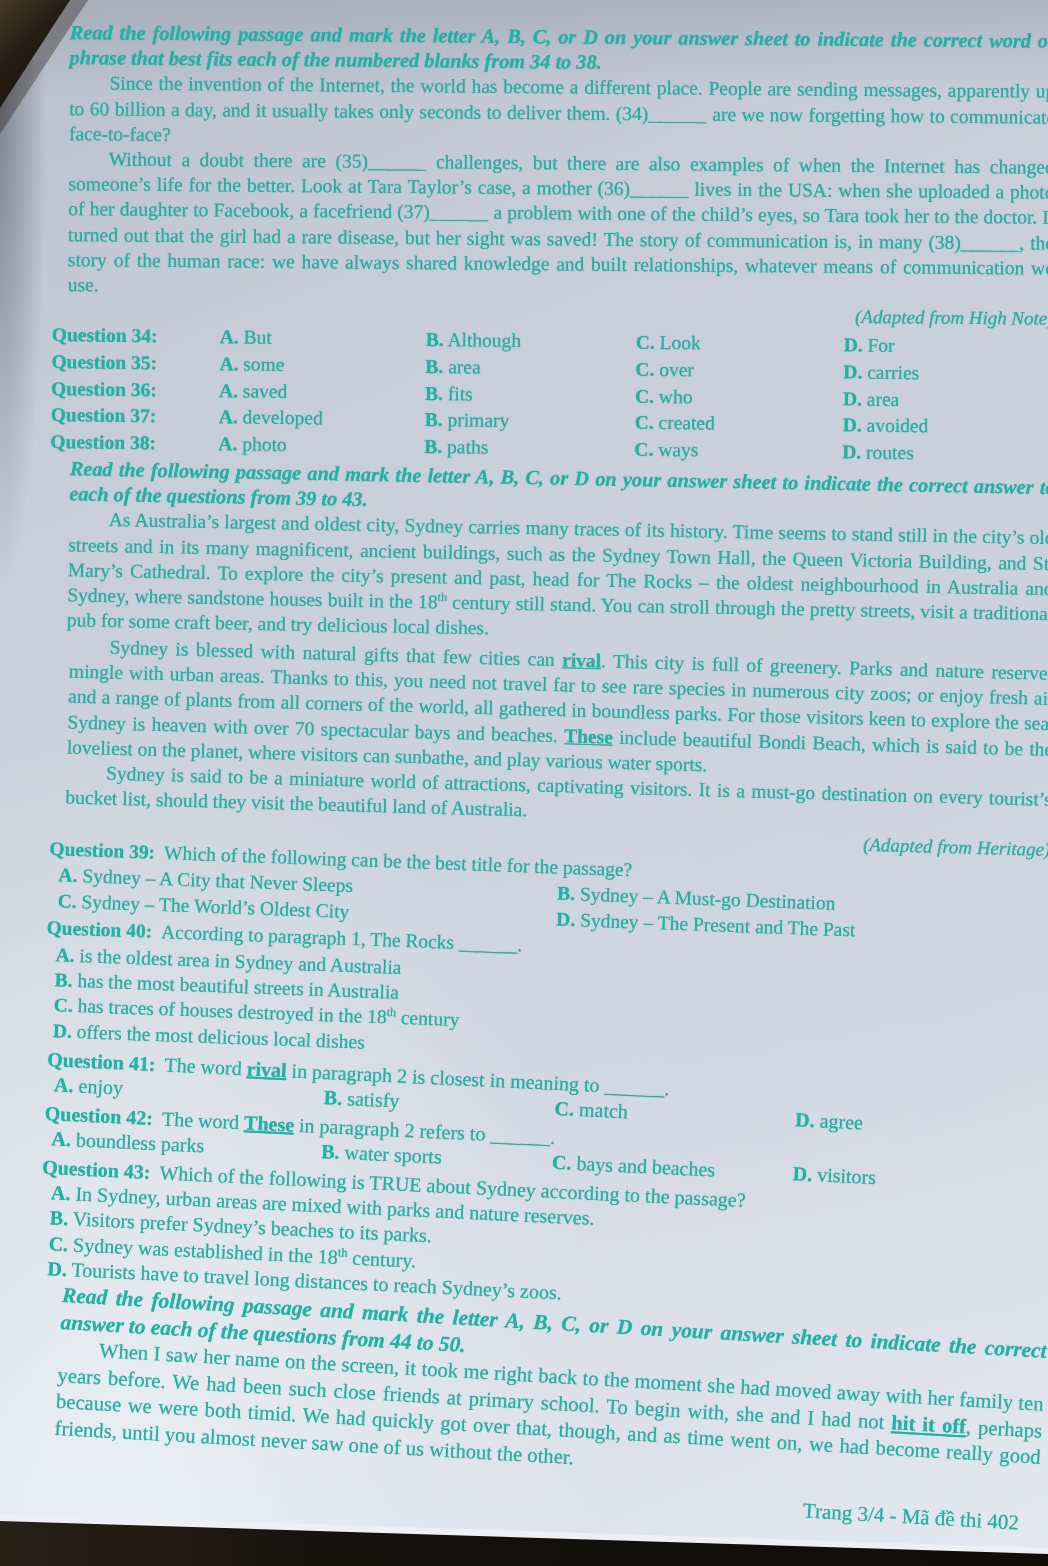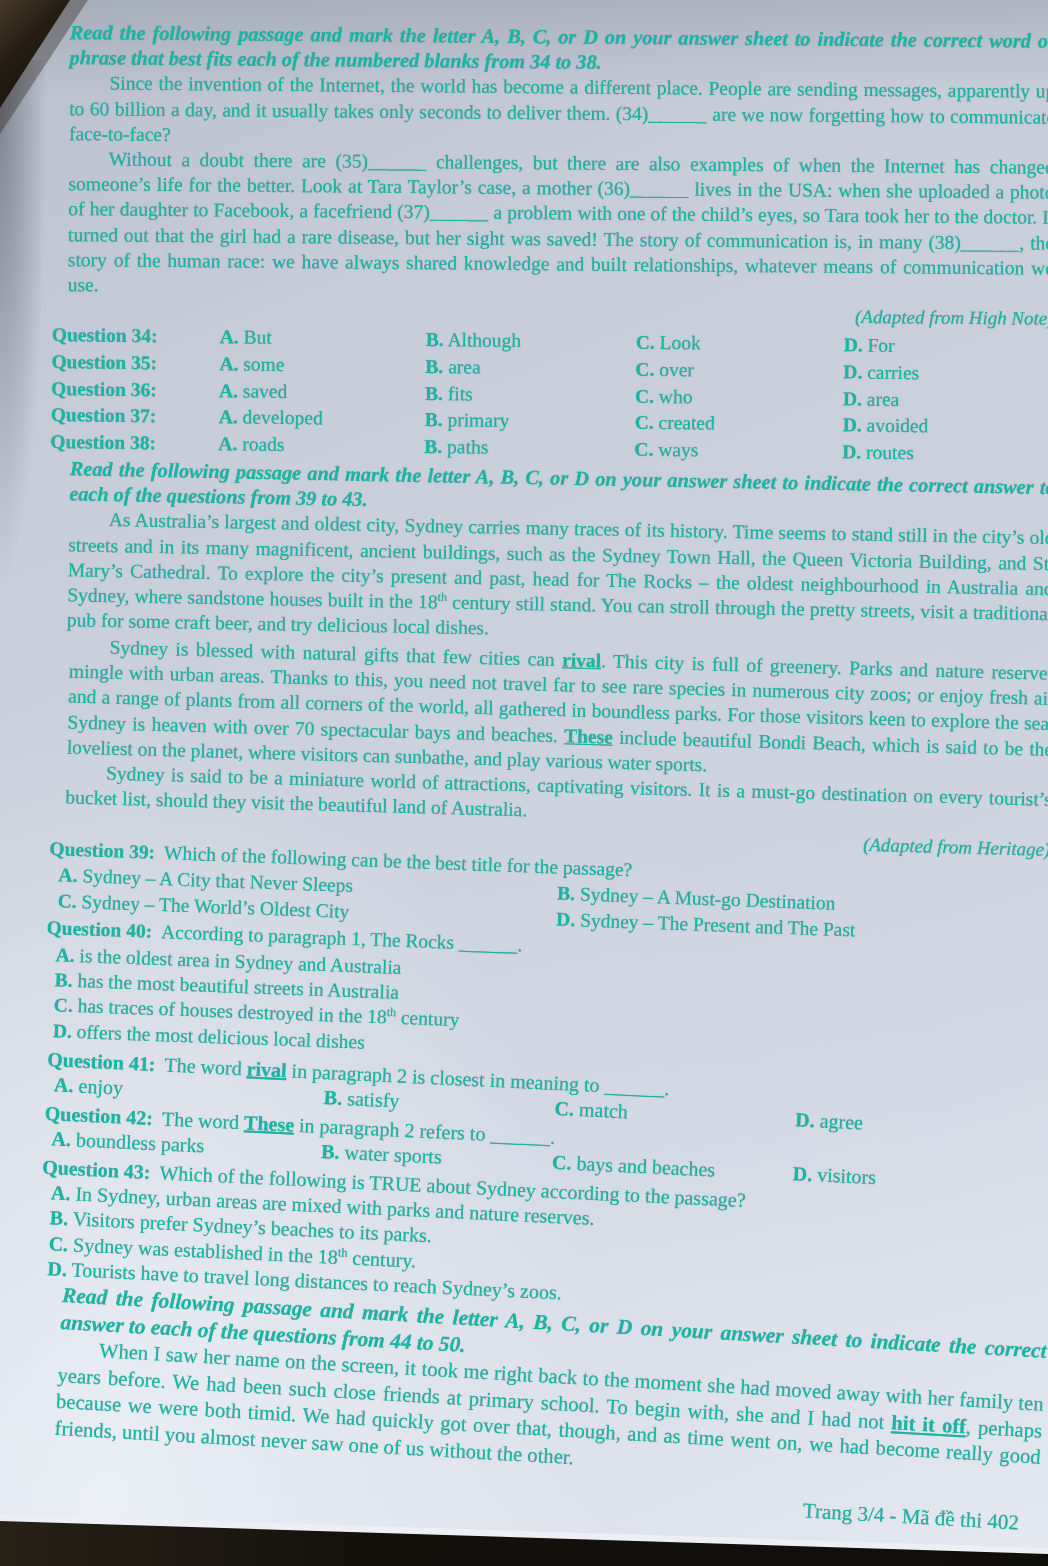--- a/index.html
+++ b/index.html
@@ -105,21 +105,21 @@
     </div>
     <div class="qgrid">
       <span class="qlabel">Question 37:</span>
       <span><span class="seg-b">A.</span><span> developed</span></span>
       <span><span class="seg-b">B.</span><span> primary</span></span>
       <span><span class="seg-b">C.</span><span> created</span></span>
       <span><span class="seg-b">D.</span><span> avoided</span></span>
     </div>
     <div class="qgrid">
       <span class="qlabel">Question 38:</span>
-      <span><span class="seg-b">A.</span><span> roads</span></span>
+      <span><span class="seg-b">A.</span><span> photo</span></span>
       <span><span class="seg-b">B.</span><span> paths</span></span>
       <span><span class="seg-b">C.</span><span> ways</span></span>
       <span><span class="seg-b">D.</span><span> routes</span></span>
     </div>
   </div>
 
   <div class="blk t3">
     <p class="instr">Read the following passage and mark the letter A, B, C, or D on your answer sheet to indicate the correct answer to each of the questions from 39 to 43.</p>
     <p class="para"><span>As Australia’s largest and oldest city, Sydney carries many traces of its history. Time seems to stand still in the city’s old streets and in its many magnificent, ancient buildings, such as the Sydney Town Hall, the Queen Victoria Building, and St. Mary’s Cathedral. To explore the city’s present and past, head for The Rocks – the oldest neighbourhood in Australia and Sydney, where sandstone houses built in the 18</span><span class="seg-sup">th</span><span> century still stand. You can stroll through the pretty streets, visit a traditional pub for some craft beer, and try delicious local dishes.</span></p>
   </div>

